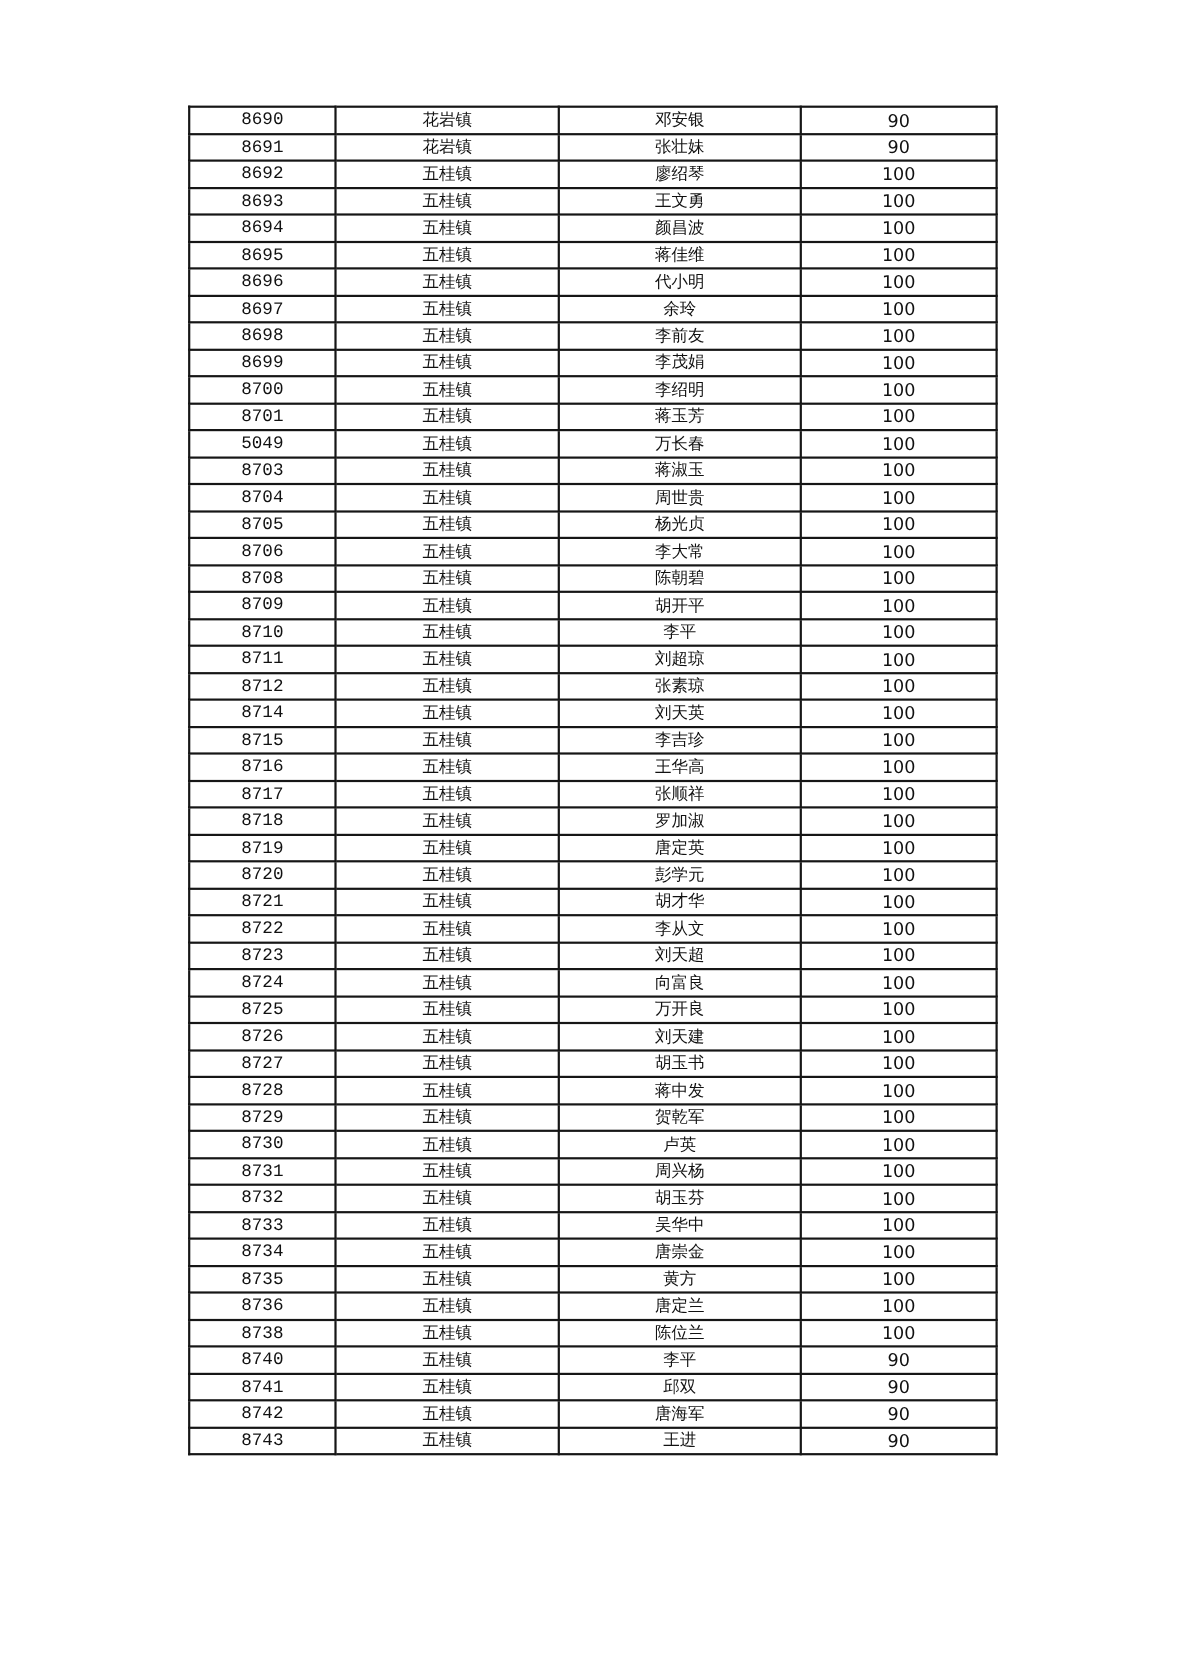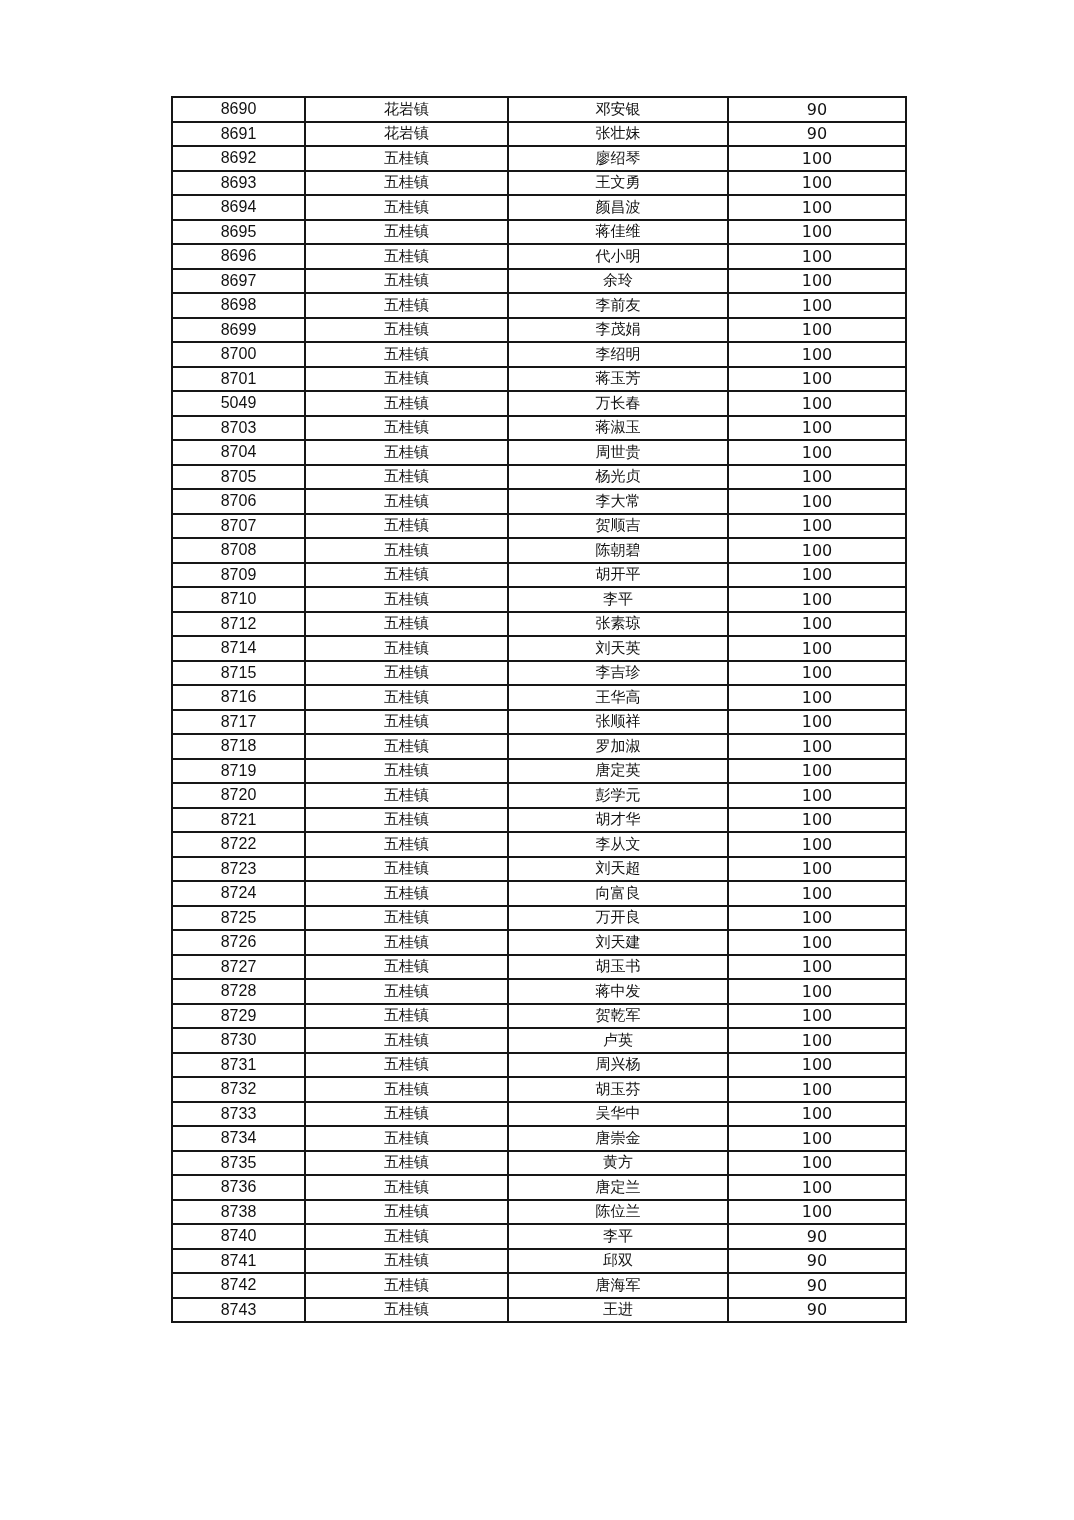--- a/index.html
+++ b/index.html
@@ -26,21 +26,21 @@
     border: 2px solid #161616;
     height: 22.5px;
     padding: 0;
     text-align: center;
     vertical-align: middle;
     color: #111111;
     overflow: hidden;
     white-space: nowrap;
   }
   td.cell-id {
-    font-family: Liberation Sans, sans-serif;
+    font-family: Liberation Mono, monospace;
     font-size: 16px;
   }
   td.cell-town, td.cell-name {
     font-family: "Liberation Serif", "DejaVu Serif", serif;
     font-size: 15px;
   }
   td.cell-score {
     font-family: "DejaVu Sans", "Liberation Sans", sans-serif;
     font-size: 16px;
   }
@@ -157,41 +157,41 @@
     <td class="cell-name">杨光贞</td>
     <td class="cell-score">100</td>
   </tr>
         <tr>
     <td class="cell-id">8706</td>
     <td class="cell-town">五桂镇</td>
     <td class="cell-name">李大常</td>
     <td class="cell-score">100</td>
   </tr>
         <tr>
-    <td class="cell-id">8707</td>
-    <td class="cell-town">五桂镇</td>
-    <td class="cell-name">贺顺吉</td>
-    <td class="cell-score">100</td>
-  </tr>
-        <tr>
     <td class="cell-id">8708</td>
     <td class="cell-town">五桂镇</td>
     <td class="cell-name">陈朝碧</td>
     <td class="cell-score">100</td>
   </tr>
         <tr>
     <td class="cell-id">8709</td>
     <td class="cell-town">五桂镇</td>
     <td class="cell-name">胡开平</td>
     <td class="cell-score">100</td>
   </tr>
         <tr>
     <td class="cell-id">8710</td>
     <td class="cell-town">五桂镇</td>
     <td class="cell-name">李平</td>
+    <td class="cell-score">100</td>
+  </tr>
+        <tr>
+    <td class="cell-id">8711</td>
+    <td class="cell-town">五桂镇</td>
+    <td class="cell-name">刘超琼</td>
     <td class="cell-score">100</td>
   </tr>
         <tr>
     <td class="cell-id">8712</td>
     <td class="cell-town">五桂镇</td>
     <td class="cell-name">张素琼</td>
     <td class="cell-score">100</td>
   </tr>
         <tr>
     <td class="cell-id">8714</td>

